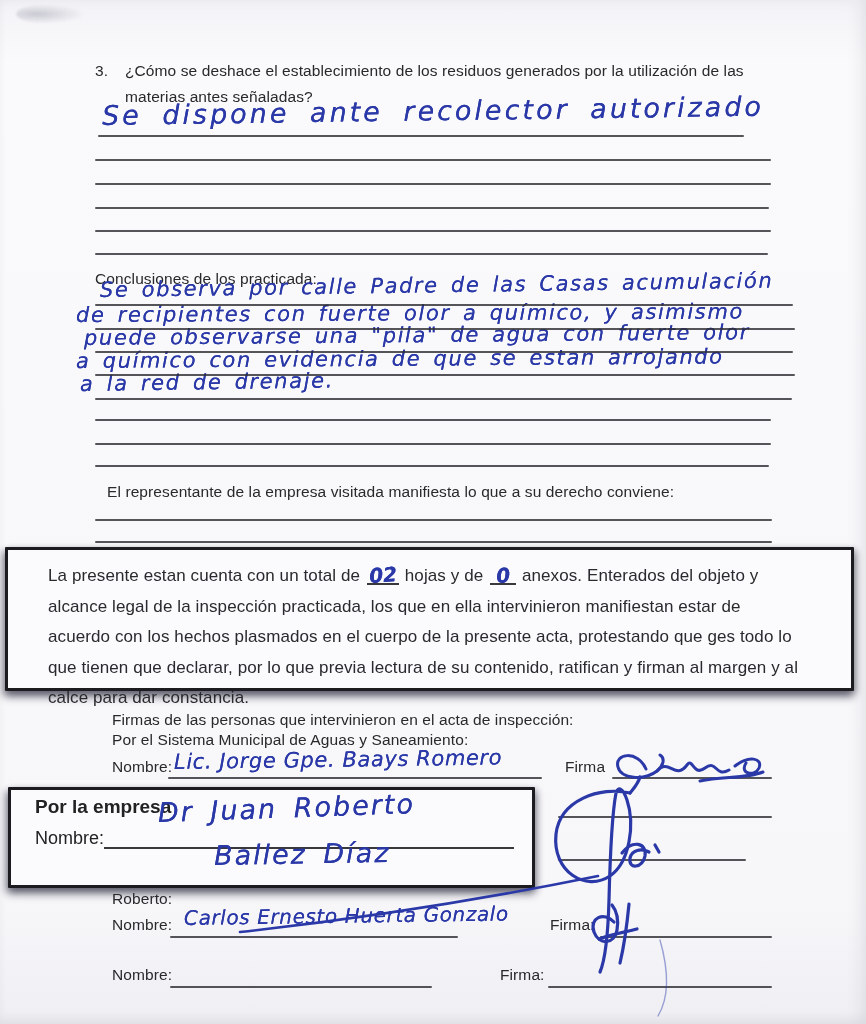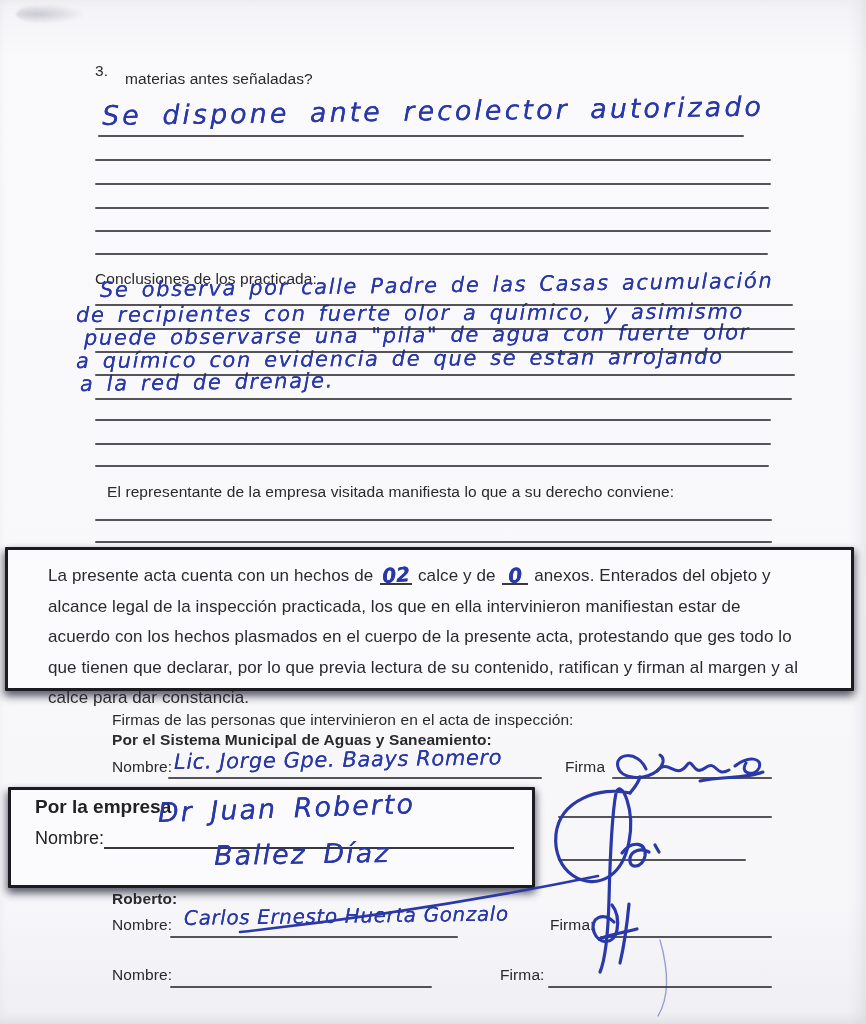--- a/index.html
+++ b/index.html
@@ -4,21 +4,21 @@
 <style>
   html,body{margin:0;padding:0;background:#e9e9ee;}
   .page{
     position:relative;width:866px;height:1024px;overflow:hidden;
     background:linear-gradient(180deg,#f3f3f7 0%,#fafafc 6%,#f7f7fa 88%,#efeff3 100%);
     box-shadow:inset -8px 0 14px rgba(20,20,40,.05), inset 0 -6px 10px rgba(20,20,40,.04);
     font-family:"Liberation Sans",sans-serif;color:#262626;
   }
   .abs{position:absolute;}
   .lbl{font-size:15.5px;color:#29292c;letter-spacing:.1px;}
-  .b{font-weight:bold;}
+  .b{font-weight:normal;}
   .rule{position:absolute;height:0;border-top:2px solid rgba(48,48,52,.82);border-radius:1px;}
   .hand{
     font-family:"DejaVu Sans",sans-serif;font-style:italic;color:#2a38a8;
     white-space:nowrap;transform:rotate(-0.8deg);transform-origin:left center;
     text-shadow:0 0 .4px #2a38a8;
   }
   .hand-lg{font-size:27px;letter-spacing:3px;word-spacing:9px;}
   .hand-md{font-size:21px;letter-spacing:1.6px;word-spacing:4px;}
   .hand-sm{font-size:20px;letter-spacing:.6px;}
   .hand-xl{font-size:27px;letter-spacing:2px;word-spacing:6px;}
@@ -47,20 +47,21 @@
 </head>
 <body>
 
 <div class="page">
 
   <div class="smudge"></div>
 
   <div class="abs" style="left:95px;top:62px;width:700px;display:flex;">
     <span class="lbl" style="width:30px;">3.</span>
     <div>
+      <div class="lbl">¿Cómo se deshace el establecimiento de los residuos generados por la utilización de las</div>
       <div class="lbl" style="margin-top:8px;">materias antes señaladas?</div>
     </div>
   </div>
 
   <div class="abs hand hand-lg" style="left:102px;top:100px;">Se dispone ante recolector autorizado</div>
   <div class="rule" style="left:98px;top:135px;width:646px;"></div>
   <div class="rule" style="left:95px;top:159px;width:676px;"></div>
   <div class="rule" style="left:95px;top:183px;width:676px;"></div>
   <div class="rule" style="left:95px;top:207px;width:674px;"></div>
   <div class="rule" style="left:95px;top:230px;width:676px;"></div>
@@ -82,23 +83,23 @@
   <div class="rule" style="left:95px;top:419px;width:676px;"></div>
   <div class="rule" style="left:95px;top:443px;width:676px;"></div>
   <div class="rule" style="left:95px;top:465px;width:674px;"></div>
 
   <div class="abs lbl" style="left:95px;top:483px;margin-left:12px;">El representante de la empresa visitada manifiesta lo que a su derecho conviene:</div>
   <div class="rule" style="left:95px;top:519px;width:677px;"></div>
   <div class="rule" style="left:95px;top:541px;width:677px;"></div>
 
   <div class="overlaybox" style="left:5px;top:547px;width:849px;height:144px;padding:11px 44px 0 40px;">
     <p class="closing-par">
-      <span>La presente acta cuenta con un hechos de</span>
+      <span>La presente estan cuenta con un total de</span>
       <span class="inline-u"><span class="hand">02</span></span>
-      <span>calce y de</span>
+      <span>hojas y de</span>
       <span class="inline-u small"><span class="hand">0</span></span>
       <span>anexos. Enterados del objeto y alcance legal de la inspección practicada, los que en ella intervinieron manifiestan estar de acuerdo con los hechos plasmados en el cuerpo de la presente acta, protestando que ges todo lo que tienen que declarar, por lo que previa lectura de su contenido, ratifican y firman al margen y al calce para dar constancia.</span>
     </p>
   </div>
 
   <div class="abs lbl" style="left:112px;top:711px;">Firmas de las personas que intervinieron en el acta de inspección:</div>
   <div class="abs lbl b" style="left:112px;top:731px;">Por el Sistema Municipal de Aguas y Saneamiento:</div>
 
   <div class="abs lbl" style="left:112px;top:758px;">Nombre:</div>
   <div class="rule" style="left:168px;top:777px;width:374px;"></div>

